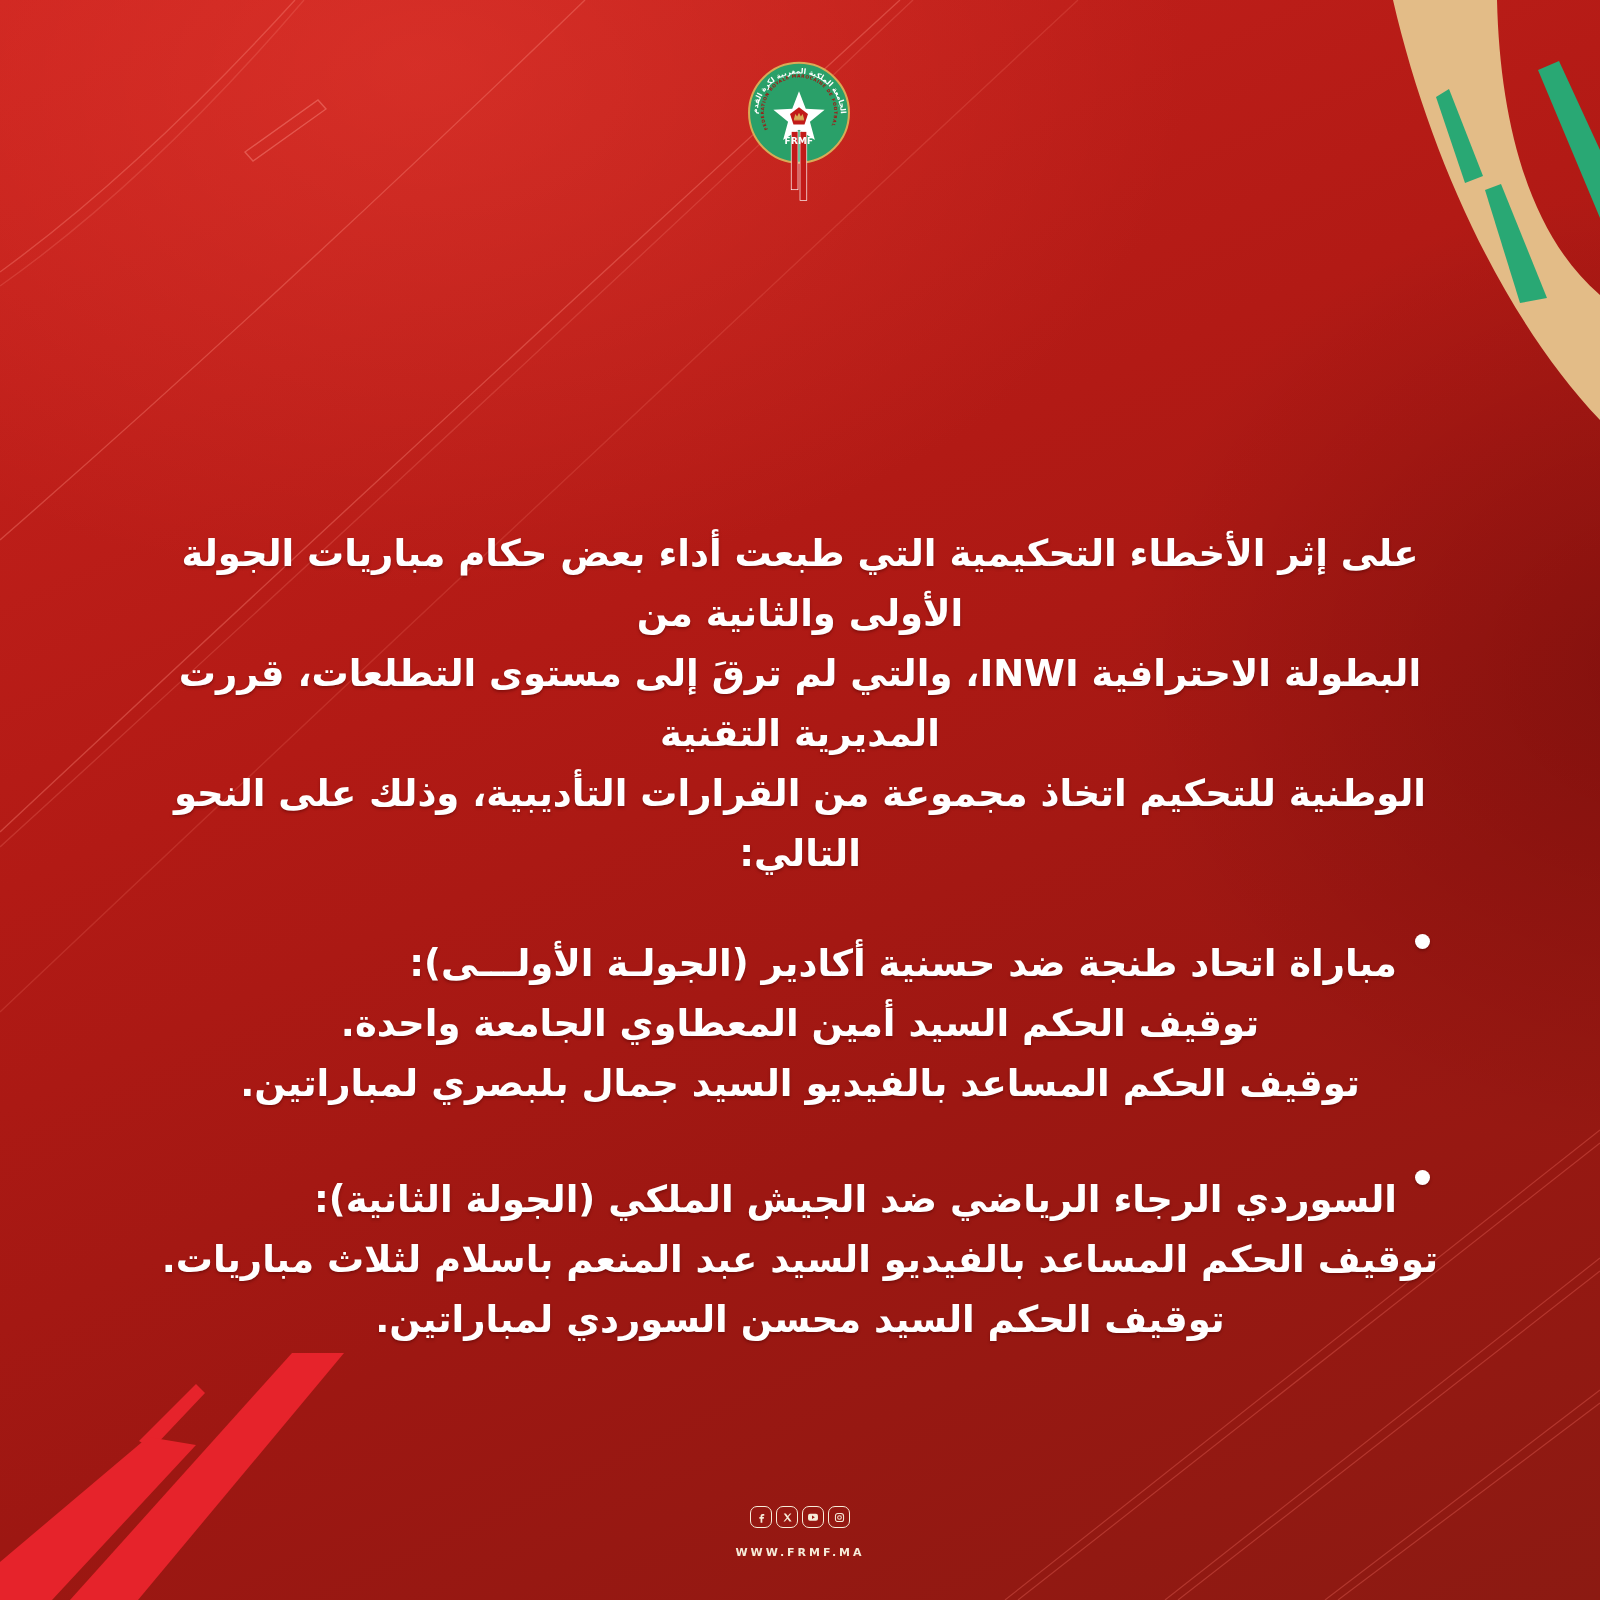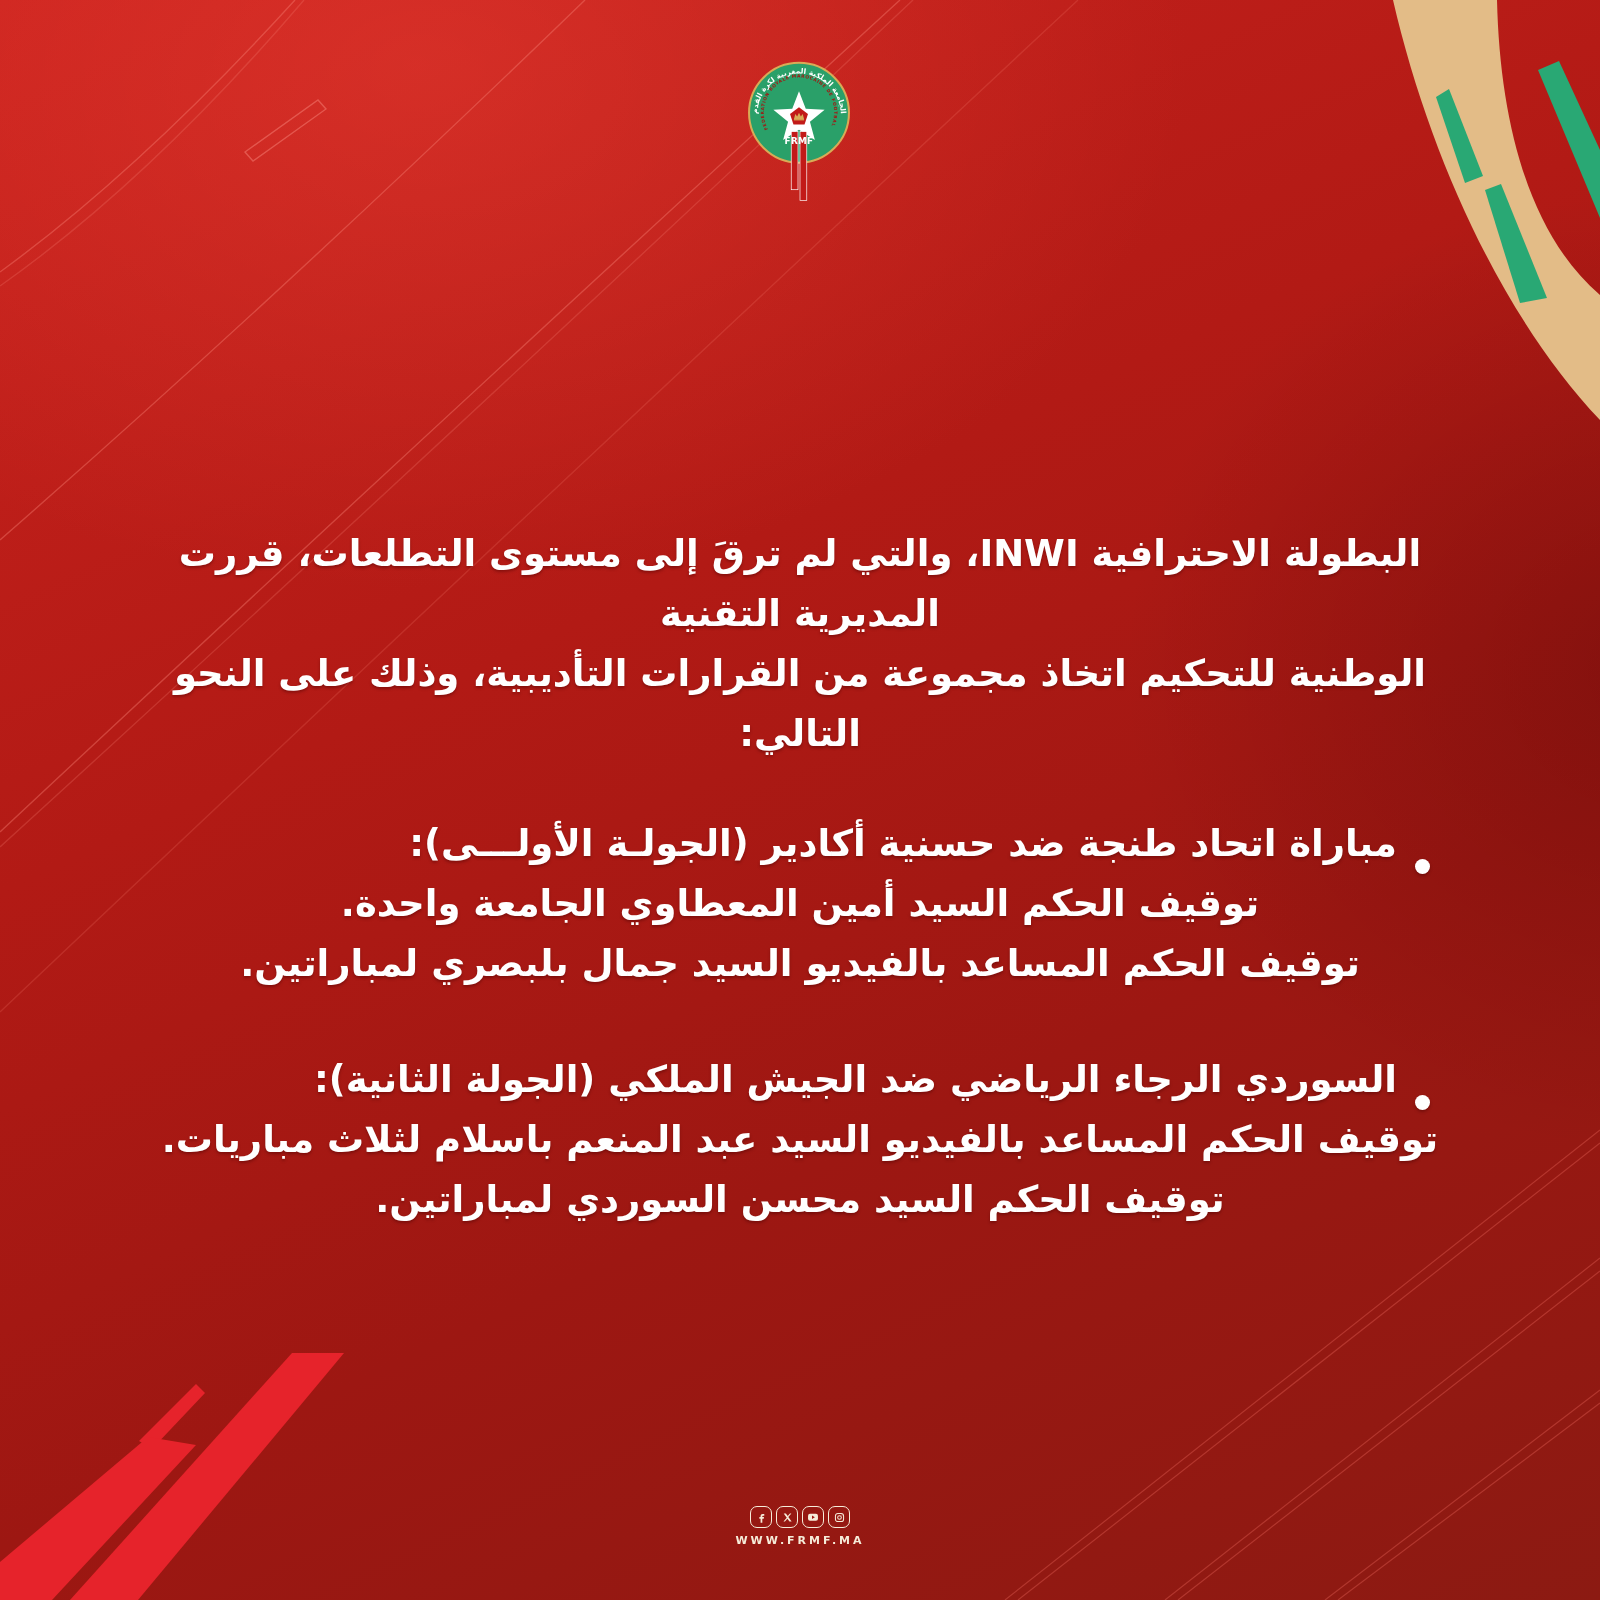--- a/index.html
+++ b/index.html
@@ -33,35 +33,35 @@
   .content{
     position:absolute;top:524px;left:148px;width:1304px;
     direction:rtl;color:#ffffff;font-weight:700;
     font-size:37px;line-height:60px;
     text-shadow:0 2px 3px rgba(70,0,0,0.40);
   }
   .intro{ text-align:center; }
   .section{ margin-top:50px; }
   .section + .section{ margin-top:56px; }
   .section-heading{
-    display:flex;align-items:flex-end;justify-content:flex-start;
+    display:flex;align-items:flex-start;justify-content:flex-start;
     padding-right:22px;text-align:right;
   }
   .bullet-dot{
     flex:0 0 auto;width:15px;height:15px;border-radius:50%;
     background:#ffffff;margin-left:18px;
     box-shadow:0 2px 3px rgba(70,0,0,0.40);
   }
   .section-items{ text-align:center; }
   .closing{ margin-top:56px;text-align:center; }
 
   
   .footer{
     position:absolute;top:1506px;left:0;width:1600px;
-    display:flex;flex-direction:column;align-items:center;gap:6px;
+    display:flex;flex-direction:column;align-items:center;gap:18px;
   }
   .social-row{ display:flex;gap:4px; }
   .social-btn{
     width:22px;height:22px;border:1.6px solid #f6ecd9;border-radius:7px;
     display:flex;align-items:center;justify-content:center;box-sizing:border-box;
   }
   .social-btn svg{display:block;}
   .website{
     color:#f6ecd9;font-size:11px;font-weight:700;letter-spacing:3px;
   }
@@ -130,20 +130,21 @@
         <path d="M72.5,89.5 l2,-7.5 2.8,3.5 2.7,-5.5 2.7,5.5 2.8,-3.5 2,7.5 z"></path>
         <rect x="72.5" y="89.5" width="15" height="1.8"></rect>
       </g>
       <text x="80" y="127" text-anchor="middle" font-size="13" font-weight="bold" fill="#ffffff" letter-spacing="0.5">FRMF</text>
     </svg>
   </div>
 
 
   <div class="content">
     <div class="intro">
+      <div>على إثر الأخطاء التحكيمية التي طبعت أداء بعض حكام مباريات الجولة الأولى والثانية من</div>
       <div>البطولة الاحترافية INWI، والتي لم ترقَ إلى مستوى التطلعات، قررت المديرية التقنية</div>
       <div>الوطنية للتحكيم اتخاذ مجموعة من القرارات التأديبية، وذلك على النحو التالي:</div>
     </div>
 
     <div class="section">
       <div class="section-heading">
         <span class="bullet-dot"></span>
         <span>مباراة اتحاد طنجة ضد حسنية أكادير (الجولـة الأولـــى):</span>
       </div>
       <div class="section-items">

